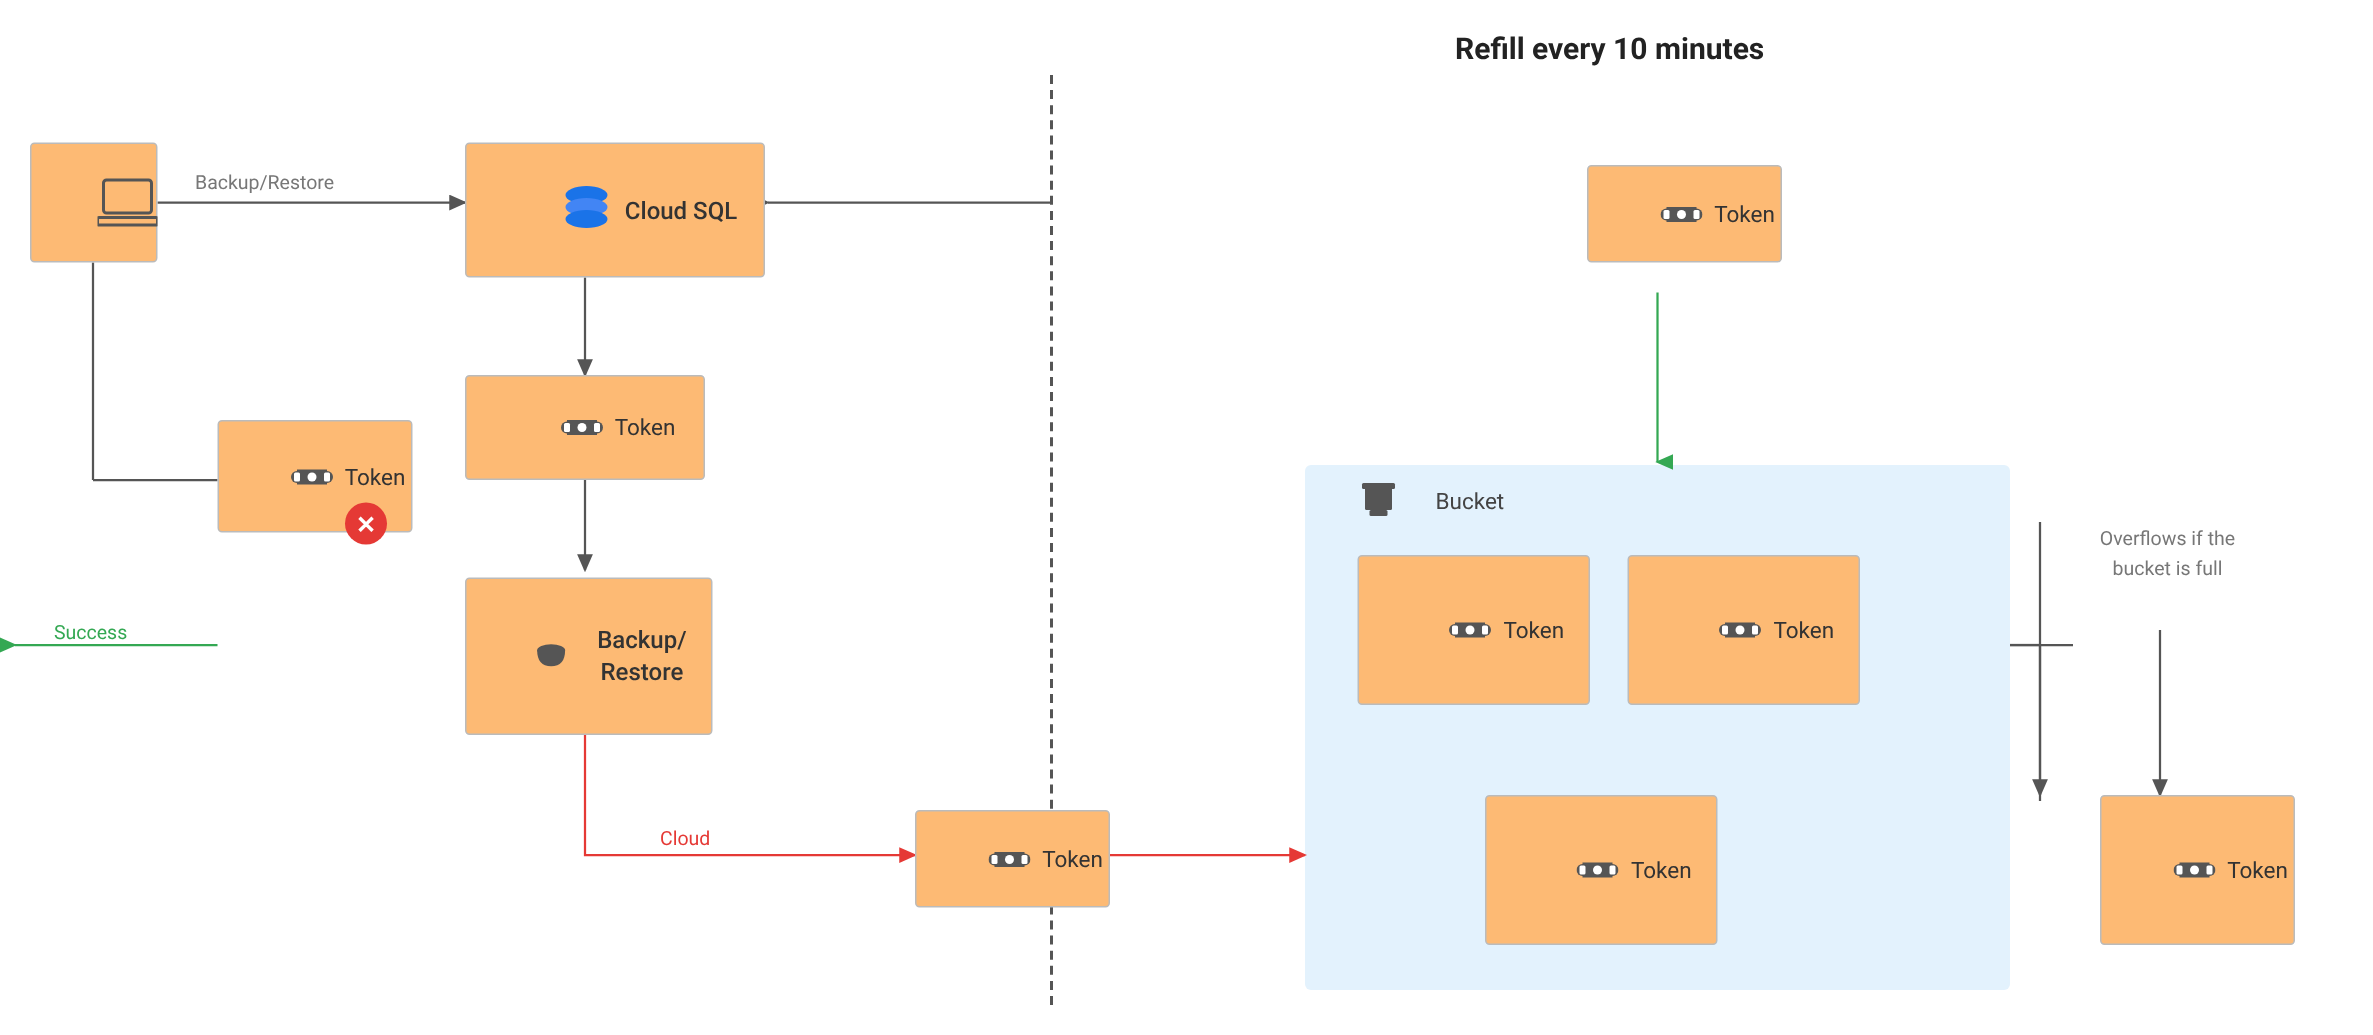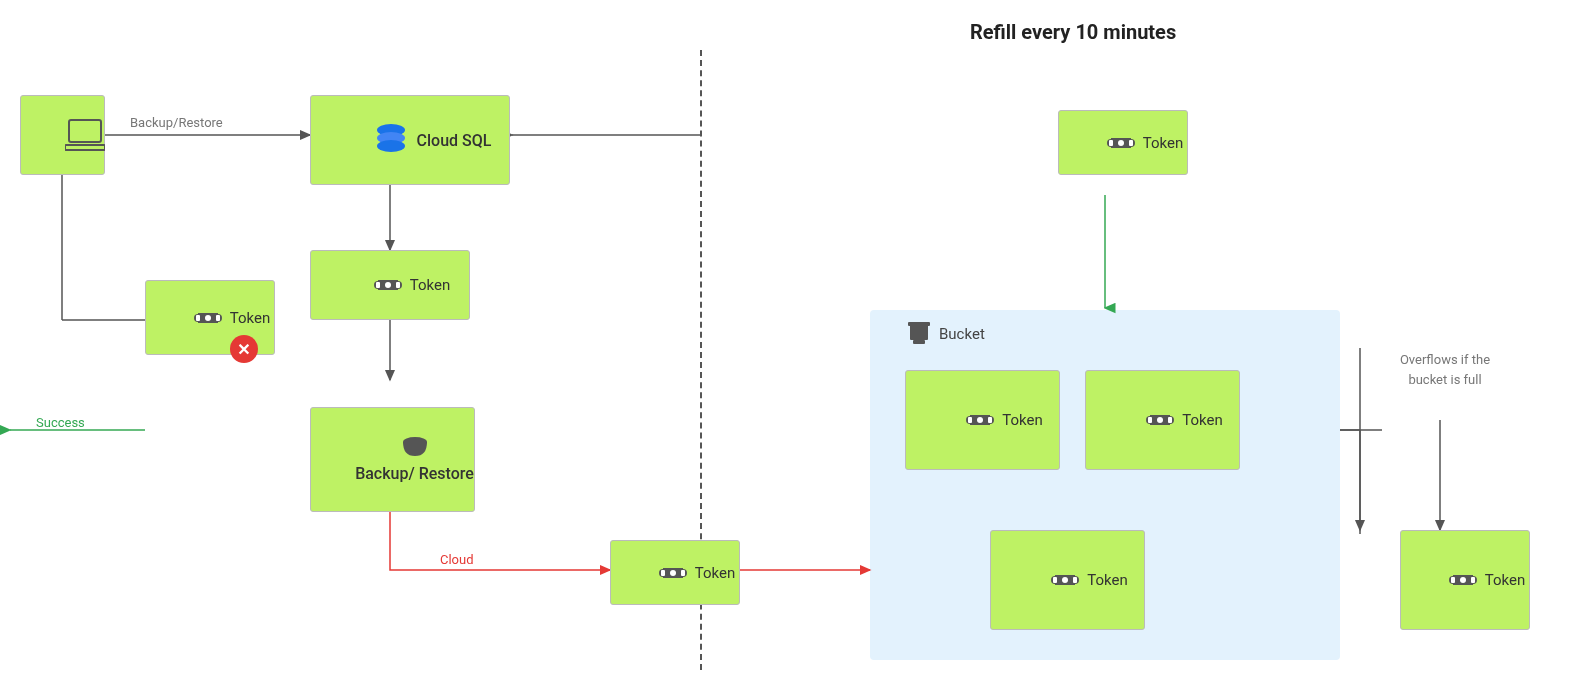--- a/index.html
+++ b/index.html
@@ -12,21 +12,21 @@
       position: relative;
     }
     .diagram {
       position: relative;
       width: 1582px;
       height: 690px;
       text-decoration: underline;
     }
     .box {
       position: absolute;
-      background: #bef264;
+      background: #fdba74;
       border: 1.5px solid #bbb;
       border-radius: 3px;
       display: flex;
       align-items: center;
       justify-content: center;
       gap: 8px;
       font-size: 15px;
       font-weight: 400;
       color: #333;
       padding-left: 44px;
@@ -189,21 +189,21 @@
         <circle cx="24" cy="10" r="4"></circle>
         <rect x="4" y="5" width="20" height="10" fill="#555"></rect>
         <rect x="2" y="7" width="4" height="6" fill="#fff" rx="1"></rect>
         <rect x="22" y="7" width="4" height="6" fill="#fff" rx="1"></rect>
         <circle cx="14" cy="10" r="3" fill="#fff"></circle>
       </svg>
     </span>
     <span>Token</span>
   </div>
 
-  <div class="box bold-text" style="left:310px; top:407px; width:165px; height:105px; flex-direction:column; gap:2px;">
+  <div class="box bold-text" style="left:310px; top:385px; width:165px; height:105px; gap:2px;">
     <svg width="32" height="28" viewBox="0 0 32 28">
       <ellipse cx="16" cy="8" rx="12" ry="5" fill="#555"></ellipse>
       <path d="M4 8 Q4 22 16 22 Q28 22 28 8" fill="#555"></path>
     </svg>
     <span style="text-align:center; line-height:1.3;">Backup/
 Restore</span>
   </div>
 
   <div class="label-text" style="left:440px; top:552px; color:#e53935;">Cloud</div>
 
@@ -230,21 +230,21 @@
         <circle cx="24" cy="10" r="4"></circle>
         <rect x="4" y="5" width="20" height="10" fill="#555"></rect>
         <rect x="2" y="7" width="4" height="6" fill="#fff" rx="1"></rect>
         <rect x="22" y="7" width="4" height="6" fill="#fff" rx="1"></rect>
         <circle cx="14" cy="10" r="3" fill="#fff"></circle>
       </svg>
     </span>
     <span>Token</span>
   </div>
 
-  <div style="position:absolute; left:905px; top:320px; display:flex; align-items:center; gap:6px;">
+  <div style="position:absolute; left:905px; top:320px; display:flex; align-items:center; gap:24px;">
     <svg width="28" height="28" viewBox="0 0 28 28">
       <rect x="5" y="4" width="18" height="16" rx="1" fill="#555"></rect>
       <rect x="3" y="2" width="22" height="4" rx="1" fill="#555"></rect>
       <rect x="8" y="20" width="12" height="4" rx="1" fill="#555"></rect>
     </svg>
     <span style="font-size:15px; color:#444;">Bucket</span>
   </div>
 
   <div class="box" style="left:905px; top:370px; width:155px; height:100px;">
     <span class="token-icon">

